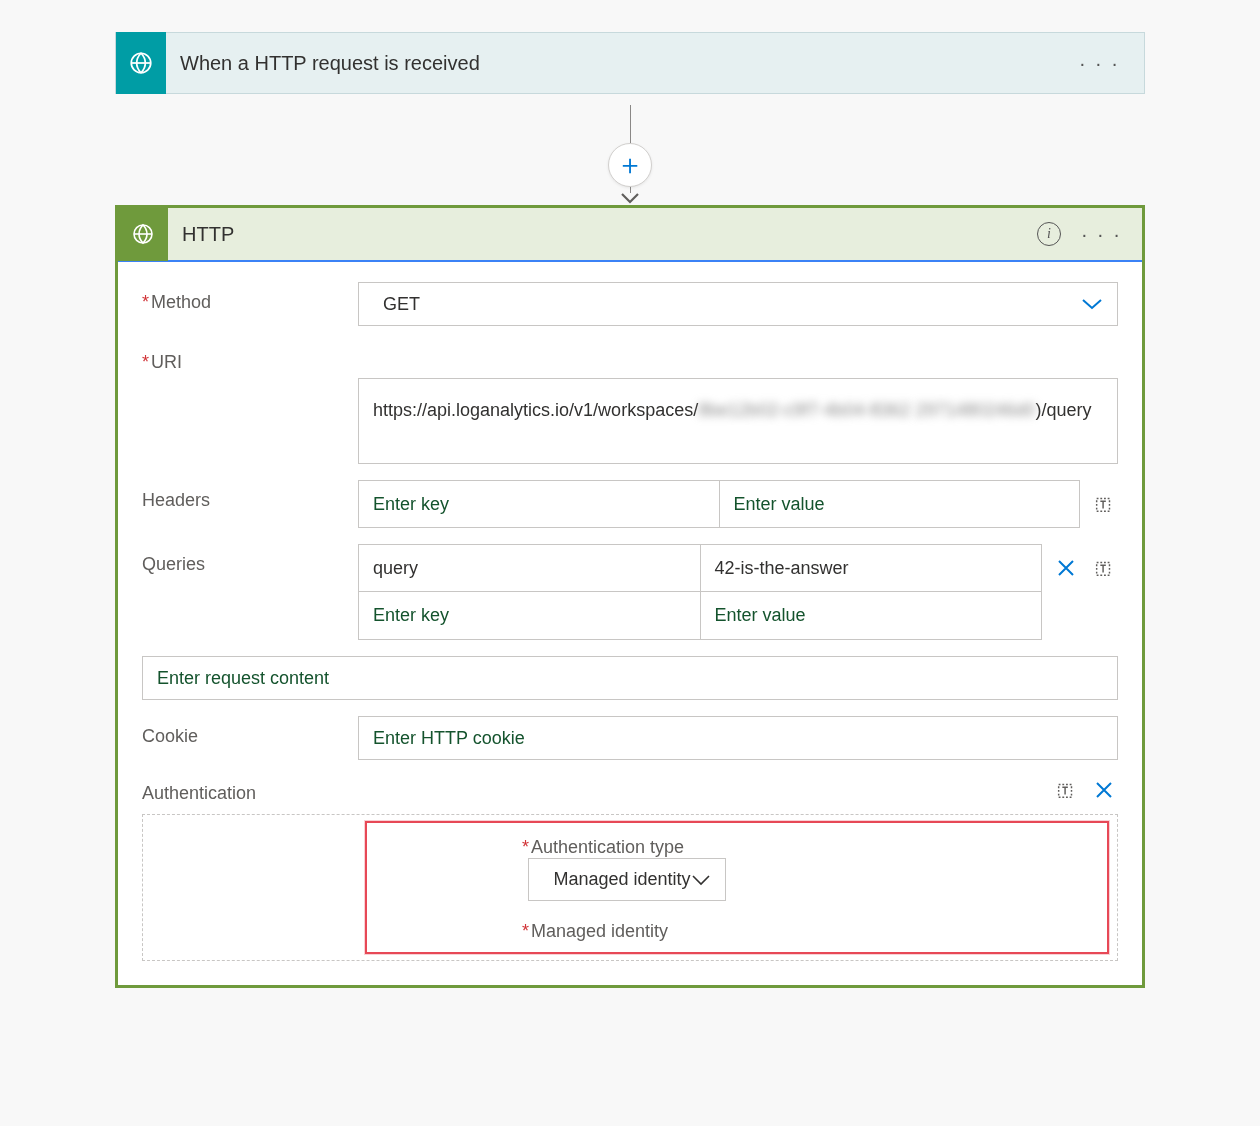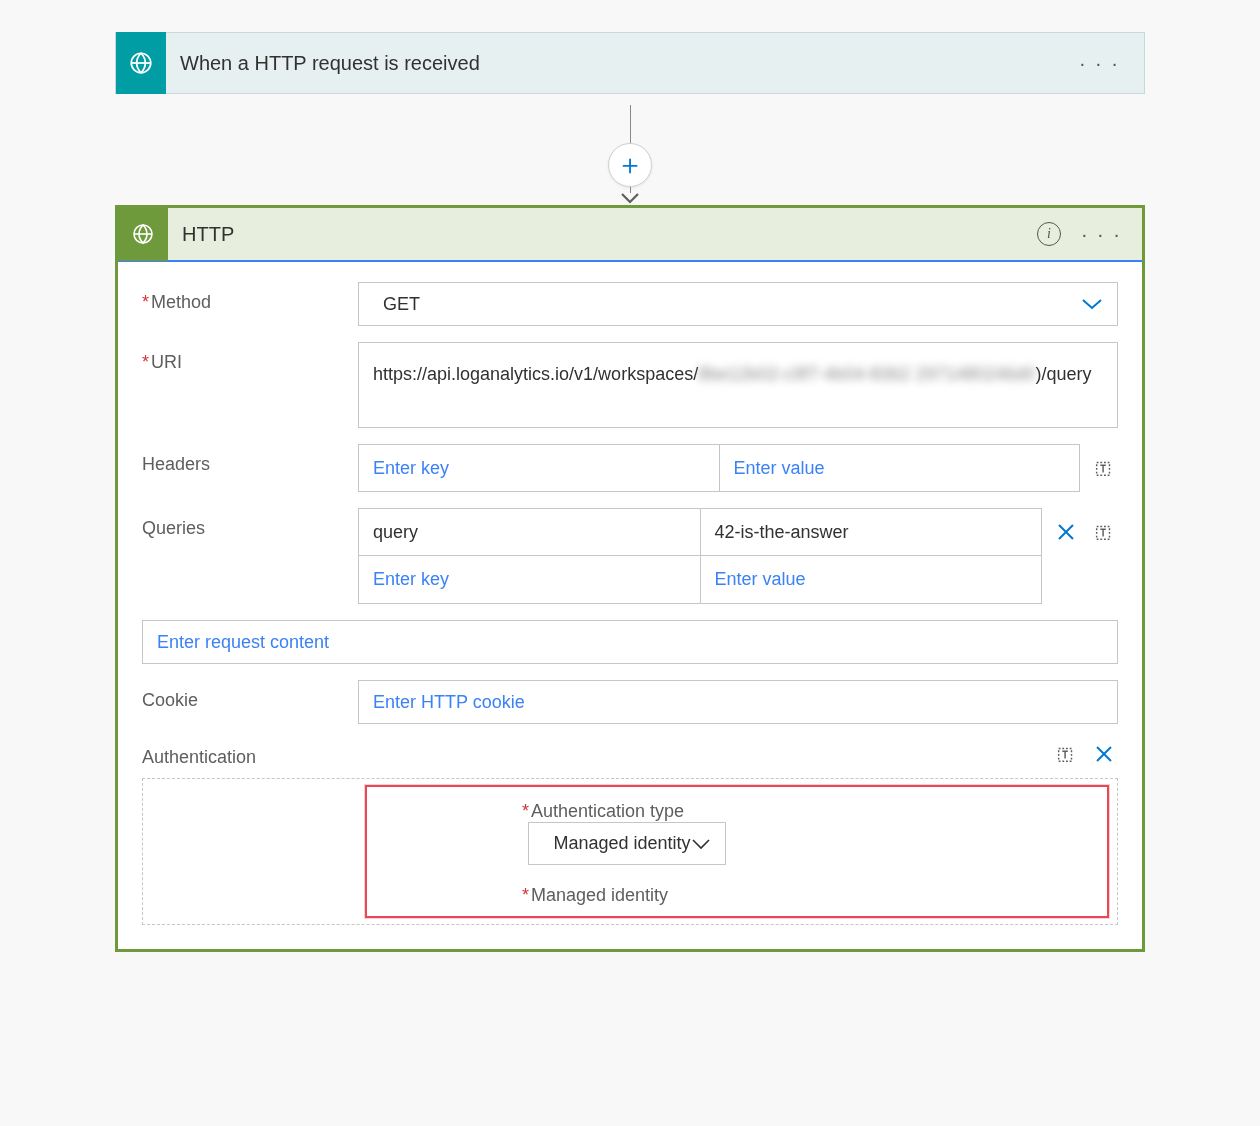--- a/index.html
+++ b/index.html
@@ -172,27 +172,28 @@
     color: #0078d4;
   }
   .chevron.dark { color: #323130; }
   .textarea-box {
     min-height: 86px;
     align-items: flex-start;
     flex-direction: column;
     gap: 8px;
     padding: 14px;
     word-break: break-all;
+    margin-top: 36px;
   }
   .blurred {
     filter: blur(4px);
     color: #888;
     display: inline;
   }
-  .placeholder { color: #3b82f6; }
+  .placeholder { color: #14532d; }
 
   .kv-pair {
     display: flex;
     flex: 1;
   }
   .kv-pair .cell {
     border: 1px solid #c8c6c4;
     padding: 10px 14px;
     min-height: 48px;
     display: flex;

